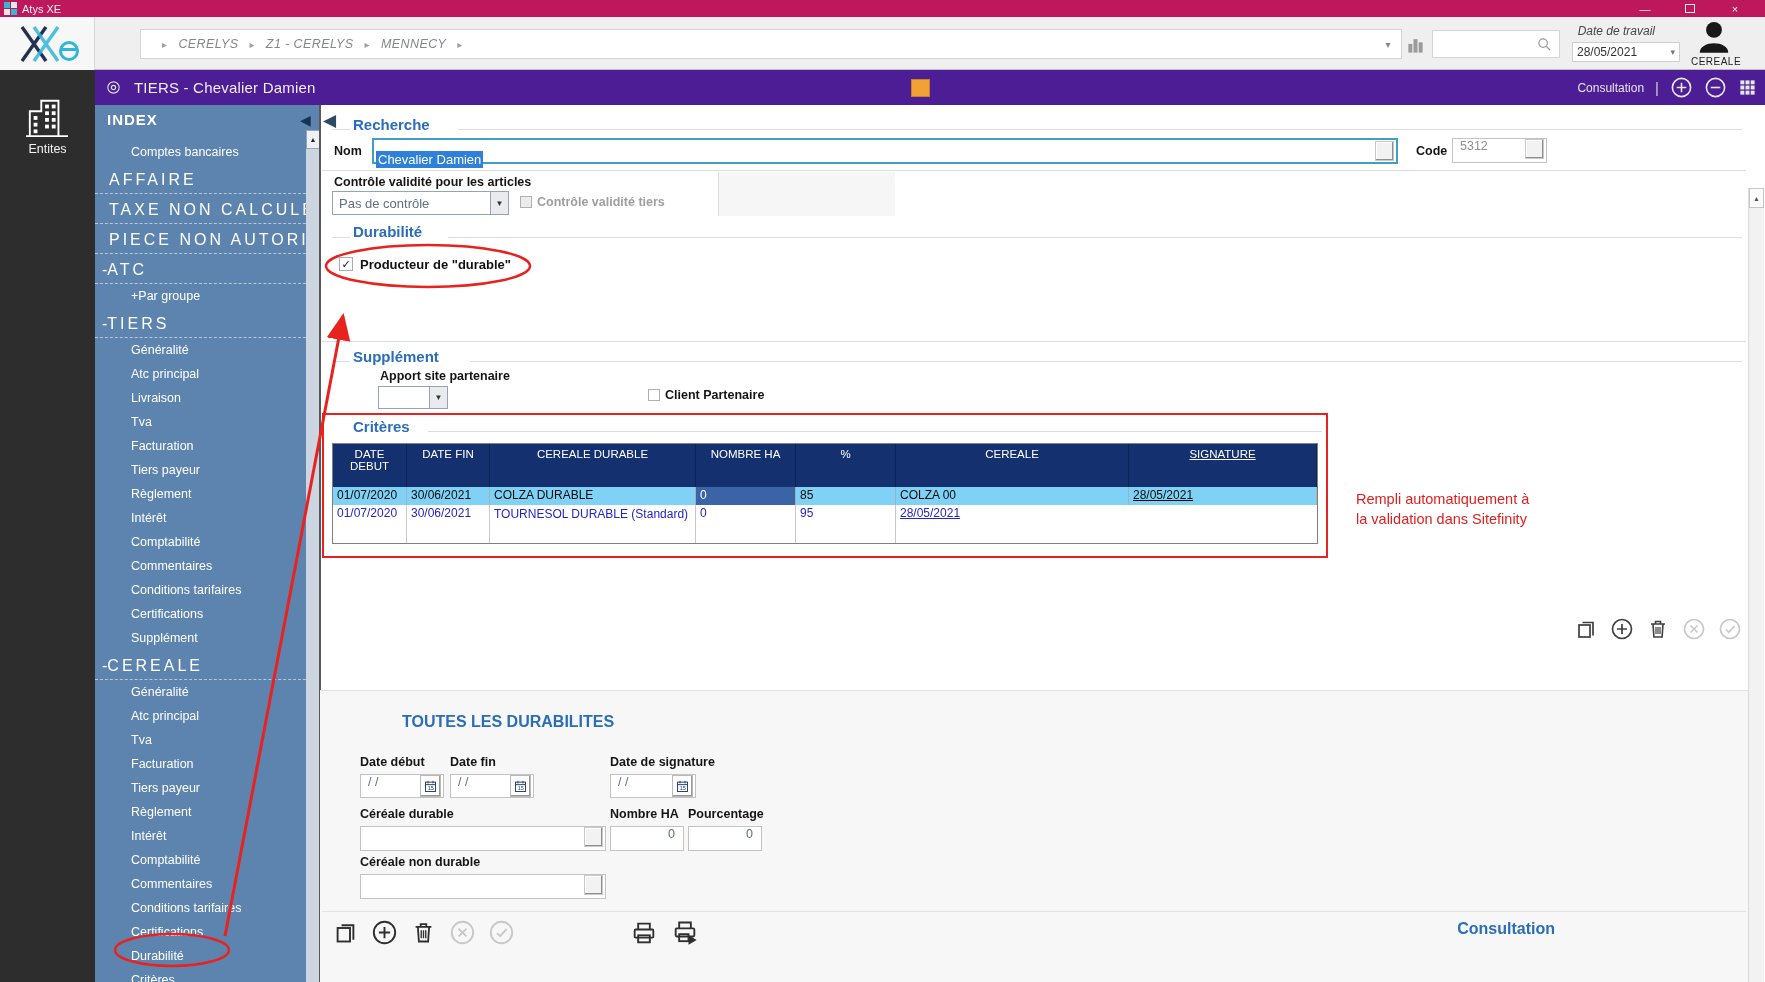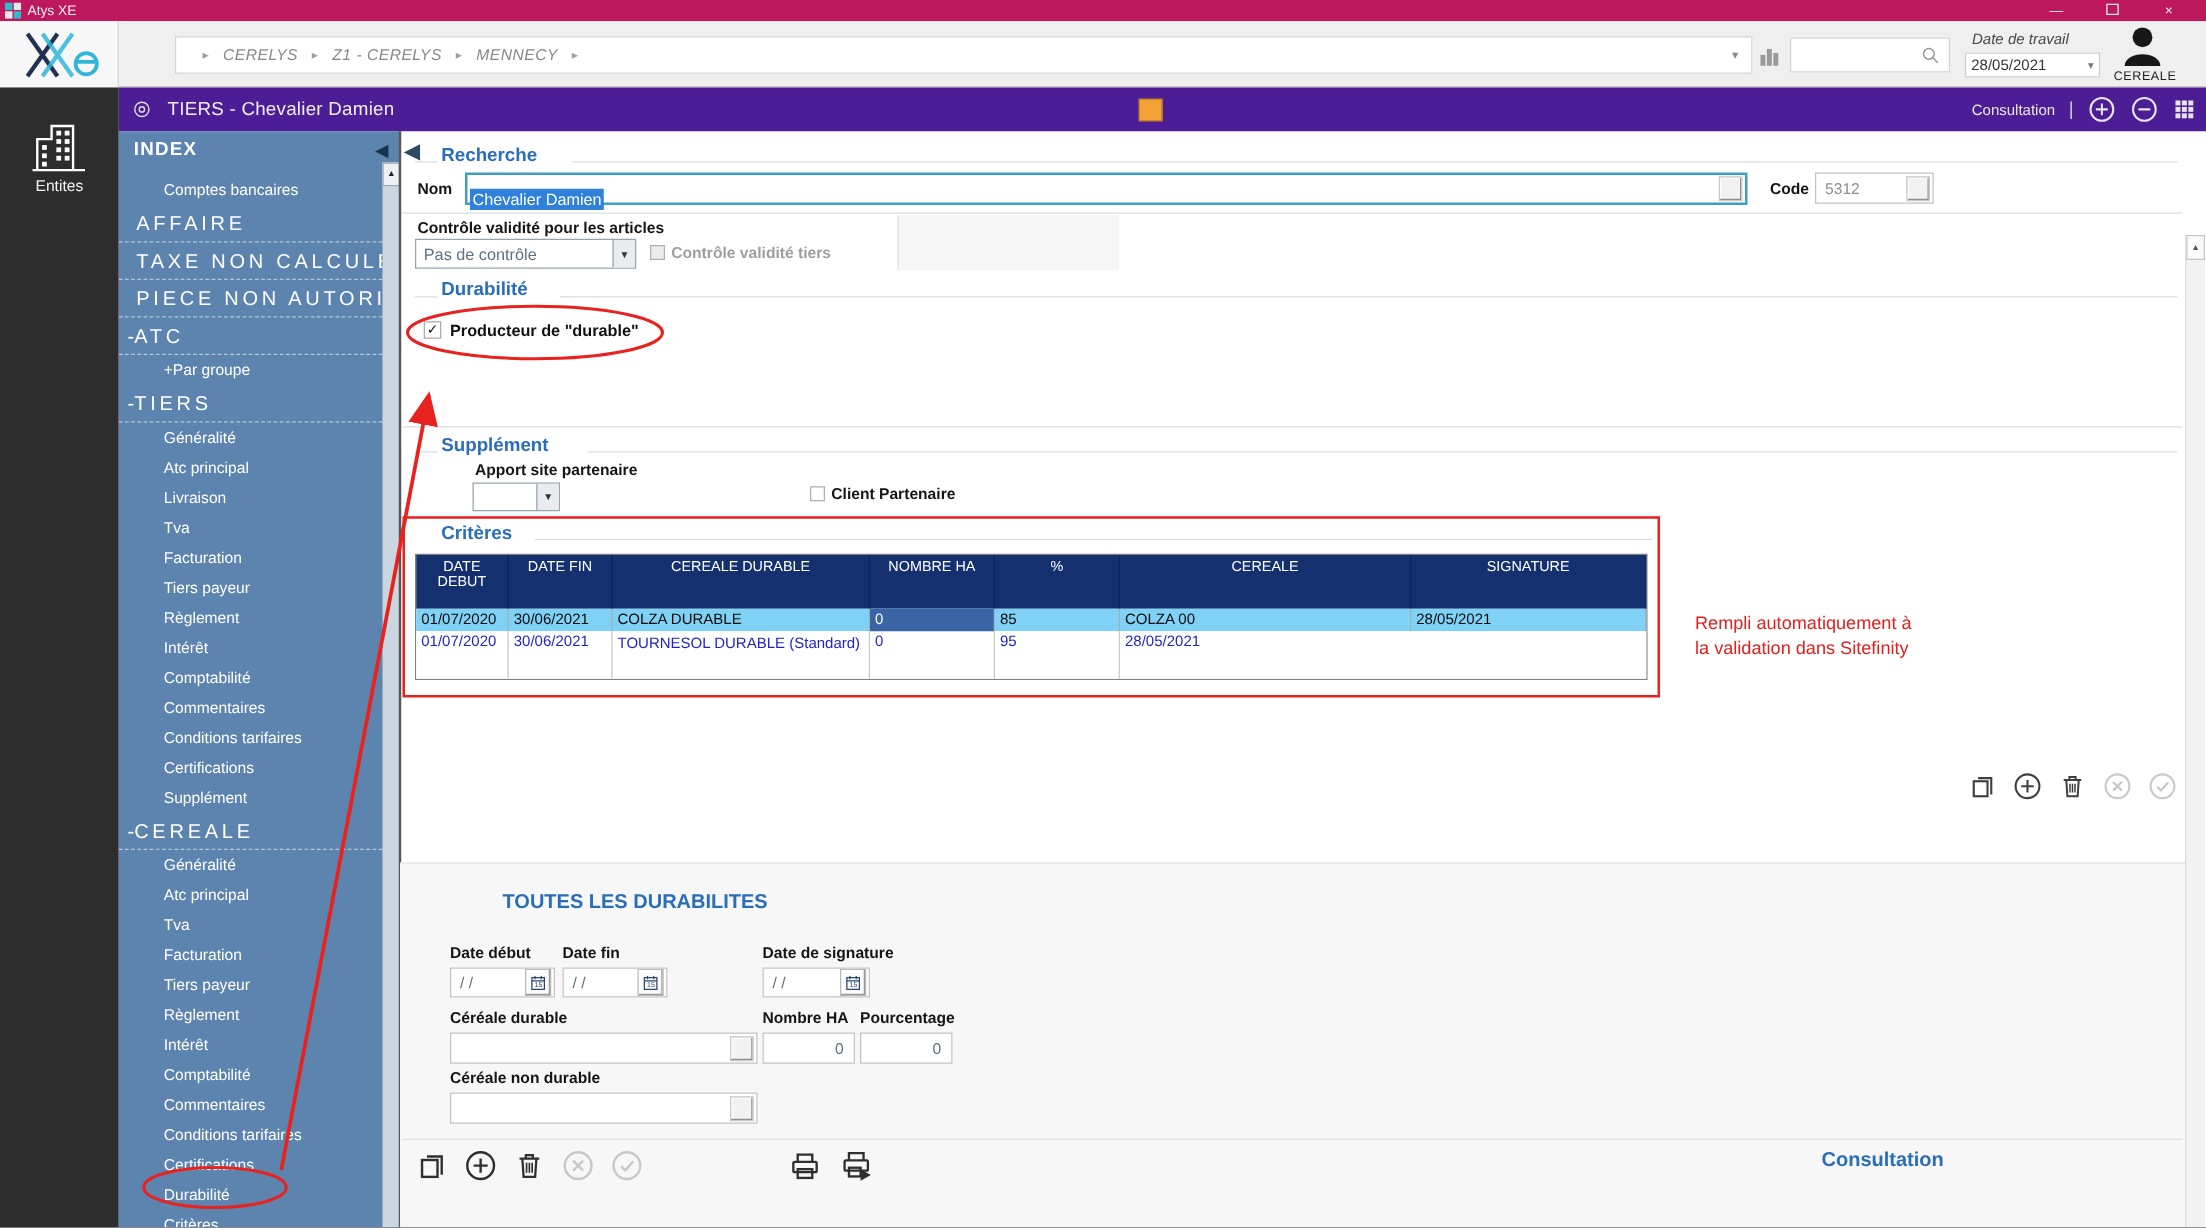--- a/index.html
+++ b/index.html
@@ -66,21 +66,21 @@
   #index-list li.header{padding-left:14px;}
   #index-list li.group{padding-left:7px;}
   #index-list li .pfx{letter-spacing:0;}
   .sb-edge{left:319px;top:105px;width:2px;height:877px;background:#585858;}
 
   
   .ftitle{font-size:15px;font-weight:bold;color:#2a6db8;}
   .hline{background:#dadee2;height:1px;}
   .lbl{font-weight:bold;font-size:12.5px;color:#151515;}
   .lbl.dis{color:#9e9e9e;}
-  .inp{background:#fff;border:1px solid #c3c3c3;display:flex;align-items:center;color:#5e7081;}
+  .inp{background:#fff;border:1px solid #c3c3c3;display:flex;align-items:flex-start;color:#5e7081;}
   .inp .val{padding-left:7px;font-size:12.5px;}
   .inp .num{margin-left:auto;padding-right:8px;font-size:12.5px;}
   .dropbtn{margin-left:auto;margin-right:2px;width:17px;height:18px;background:#f2f2f2;
            box-shadow:inset -1px -1px 0 #8f8f8f, inset 1px 1px 0 #fff;border:1px solid #c9c9c9;}
   .select{background:#fff;border:1px solid #98a4ad;display:flex;align-items:center;}
   .select .val{padding-left:6px;font-size:13px;color:#5e7081;}
   .select .sbtn{margin-left:auto;width:17px;align-self:stretch;background:#e9ebee;border-left:1px solid #98a4ad;
                 display:flex;align-items:center;justify-content:center;font-size:8px;color:#333;}
   .cbox{background:#fff;border:1px solid #b0b0b0;width:12px;height:12px;}
   .cbox.dis{background:#ececec;}
@@ -91,21 +91,21 @@
   .crit-table{left:332px;top:443px;width:986px;border:1px solid #808080;font-size:12px;}
   .tr{display:flex;}
   .tr .td{box-sizing:border-box;padding:1px 4px;overflow:hidden;border-right:1px solid #c9c9c9;}
   .tr .td:last-child{border-right:none;}
   .tr.th{background:#15306f;color:#fff;height:43px;text-align:center;font-size:11.5px;}
   .tr.th .td{border-right:1px solid #0d2258;padding-top:4px;}
   .tr.r0{background:#7fd2f5;color:#0a0a0a;height:18px;}
   .tr.r0 .td{border-right:1px solid #9fb2bd;}
   .tr.r1{background:#fff;color:#2323c8;height:38px;}
   .c0{width:74px;} .c1{width:83px;} .c2{width:206px;} .c3{width:100px;} .c4{width:100px;}
-  .c5{width:233px;} .c6{width:190px;flex:1;}
+  .c5{width:233px;} .c6{width:190px;flex:1;text-decoration:underline;}
   .selcell{background:#3b64a6;color:#fff;}
   .wrap{white-space:normal;line-height:16px;}
 
   .redrect{left:322px;top:413px;width:1006px;height:145px;border:2px solid #e8231f;z-index:40;}
   .annot{left:1356px;top:489px;color:#e02020;font-size:14.5px;line-height:20px;z-index:41;}
 
   .grayband{left:320px;top:690px;width:1428px;height:292px;background:#f7f7f7;border-top:1px solid #e2e2e2;}
 
   .toolbar-ic{display:flex;align-items:center;}
   .dk{color:#3f3f3f;} .dk2{color:#2f2f2f;} .dis-i{color:#c8c8c8;}

